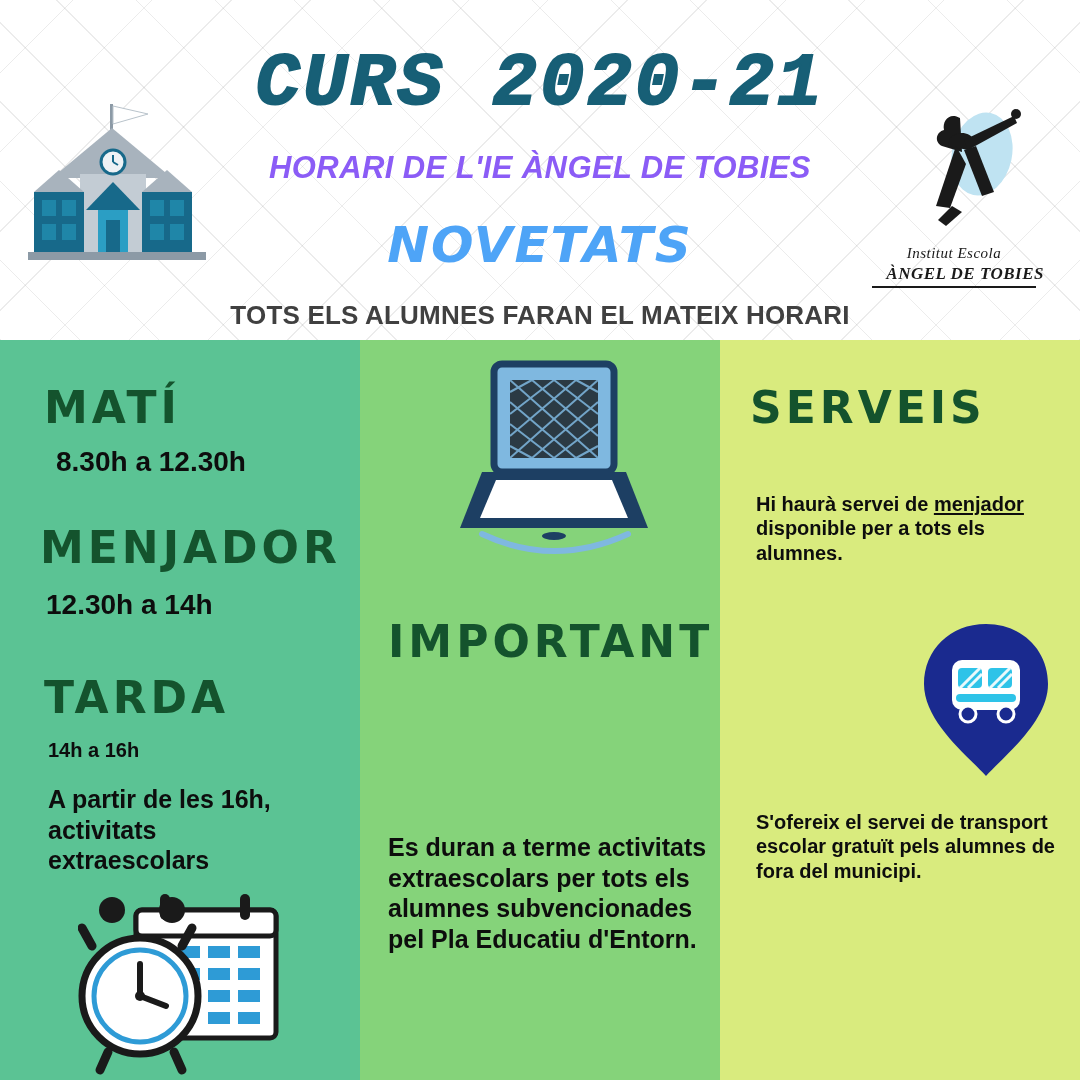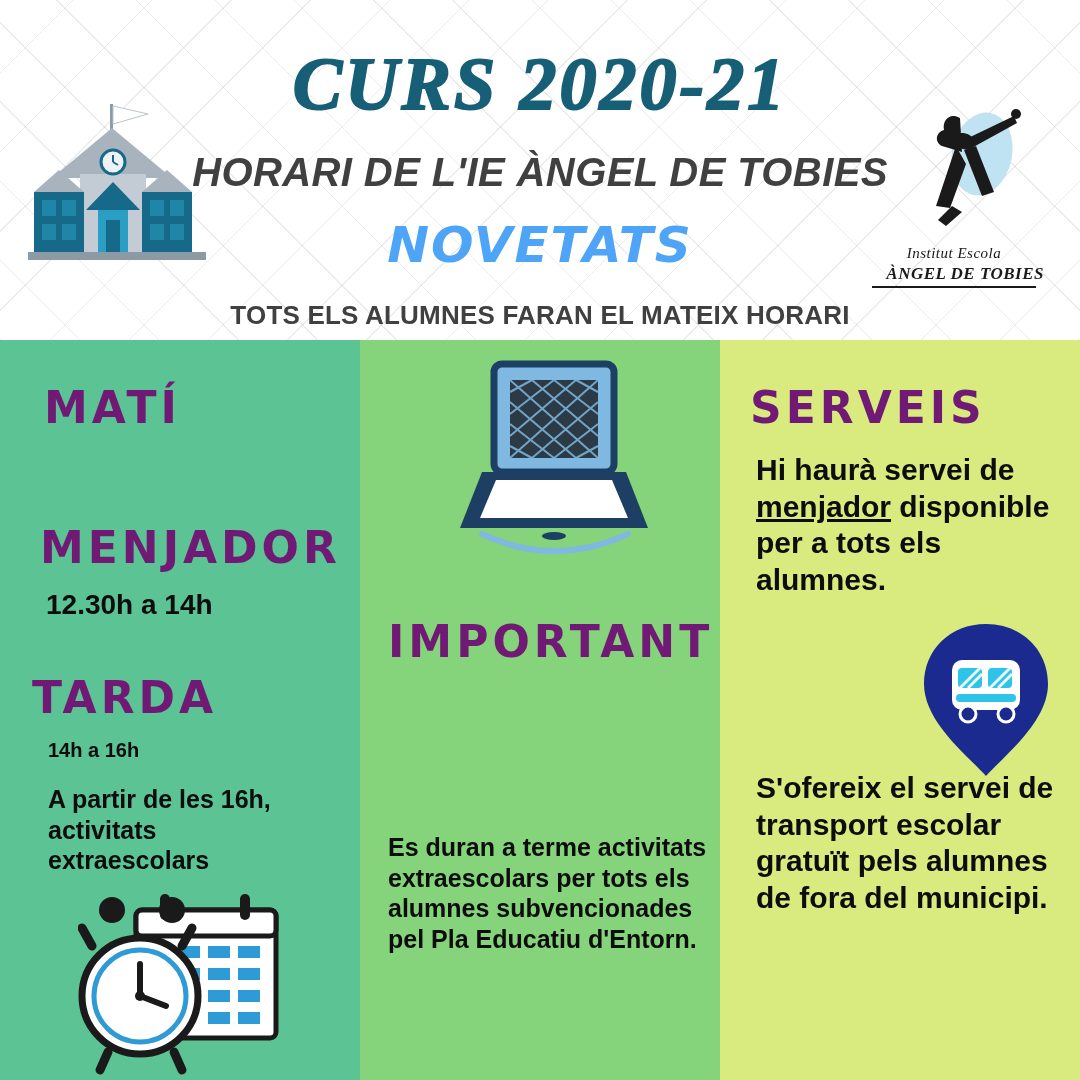--- a/index.html
+++ b/index.html
@@ -28,37 +28,37 @@
     position: absolute; inset: 0;
     background-image:
       repeating-linear-gradient(45deg, rgba(60,60,60,0.18) 0 1px, transparent 1px 56px),
       repeating-linear-gradient(-45deg, rgba(60,60,60,0.18) 0 1px, transparent 1px 56px);
     opacity: .55;
   }
   .title-main {
     position: absolute;
     left: 0; right: 0; top: 42px;
     text-align: center;
-    font-family: Liberation Serif, serif;
+    font-family: Liberation Mono, monospace;
     font-weight: bold;
     font-style: italic;
     font-size: 74px;
     letter-spacing: 3px;
     color: #175f76;
     -webkit-text-stroke: 2px #175f76;
   }
   .title-sub {
     position: absolute;
     left: 0; right: 0; top: 150px;
     text-align: center;
     font-family: "Liberation Sans", sans-serif;
     font-weight: bold;
     font-style: italic;
-    font-size: 40px;
-    color: #404040;
+    font-size: 31px;
+    color: #8b5cf6;
     letter-spacing: .4px;
   }
   .title-novetats {
     position: absolute;
     left: 0; right: 0; top: 216px;
     text-align: center;
     font-family: "DejaVu Sans", sans-serif;
     font-weight: bold;
     font-style: italic;
     font-size: 50px;
@@ -116,37 +116,37 @@
   .col { position: relative; height: 100%; overflow: hidden; }
   .col-1 { width: 360px; background: #5bc394; }
   .col-2 { width: 360px; background: #85d37a; }
   .col-3 { width: 360px; background: #d9eb7e; }
 
   .head {
     font-family: "DejaVu Sans", sans-serif;
     font-weight: bold;
     font-size: 44px;
     letter-spacing: 4px;
-    color: #701a75;
+    color: #14532d;
   }
   .body {
     font-family: "Liberation Sans", sans-serif;
     font-weight: bold;
     font-size: 25px;
     line-height: 1.22;
     color: #0d0d0d;
   }
-  .body-lg { font-size: 30px; }
+  .body-lg { font-size: 20px; margin-top: 40px; }
   u { text-decoration: underline; text-underline-offset: 2px; }
 
   .c1-mati      { position: absolute; left: 44px; top: 42px; }
   .c1-mati-t    { position: absolute; left: 56px; top: 105px; font-size: 28px; }
   .c1-menj      { position: absolute; left: 40px; top: 182px; }
   .c1-menj-t    { position: absolute; left: 46px; top: 248px; font-size: 28px; }
-  .c1-tarda     { position: absolute; left: 32px; top: 332px; }
+  .c1-tarda     { position: absolute; left: 44px; top: 332px; }
   .c1-tarda-t   { position: absolute; left: 48px; top: 398px; font-size: 20px; }
   .c1-extra     { position: absolute; left: 48px; top: 444px; width: 270px; }
 
   .c2-important { position: absolute; left: 28px; top: 276px; }
   .c2-p1        { position: absolute; left: 28px; top: 328px; width: 320px; }
   .c2-p2        { position: absolute; left: 28px; top: 492px; width: 330px; }
 
   .c3-serveis   { position: absolute; left: 30px; top: 42px; }
   .c3-p1        { position: absolute; left: 36px; top: 112px; width: 300px; }
   .c3-p2        { position: absolute; left: 36px; top: 430px; width: 300px; }
@@ -215,20 +215,21 @@
     <div class="title-main">CURS 2020-21</div>
     <div class="title-sub">HORARI DE L'IE ÀNGEL DE TOBIES</div>
     <div class="title-novetats">NOVETATS</div>
     <div class="title-banner">TOTS ELS ALUMNES FARAN EL MATEIX HORARI</div>
   </div>
 
   <div class="cols">
 
     <div class="col col-1">
       <div class="head c1-mati">MATÍ</div>
+      <div class="body c1-mati-t">8.30h a 12.30h</div>
 
       <div class="head c1-menj">MENJADOR</div>
       <div class="body c1-menj-t">12.30h a 14h</div>
 
       <div class="head c1-tarda">TARDA</div>
       <div class="body c1-tarda-t">14h a 16h</div>
       <div class="body c1-extra">A partir de les 16h, activitats extraescolars</div>
 
       <div class="clockcal">
         <svg viewBox="0 0 220 190" width="220" height="190">

